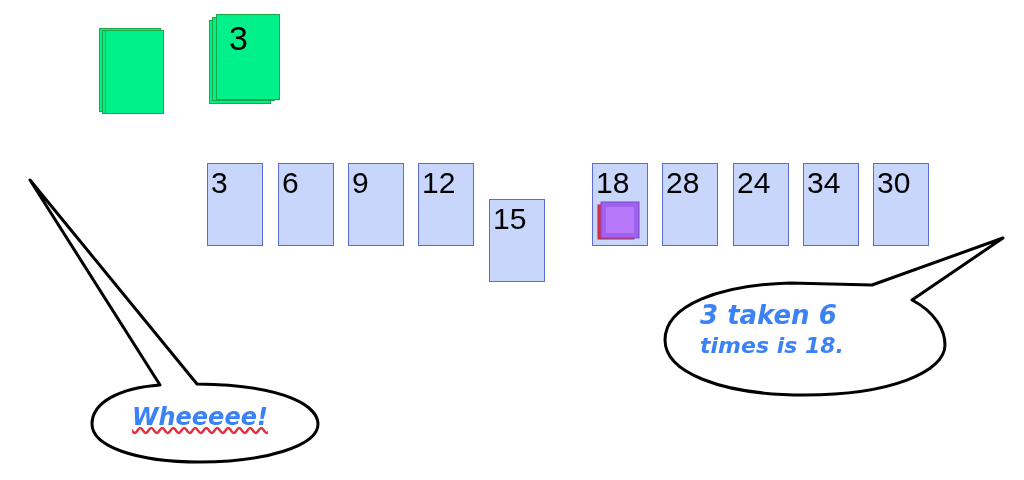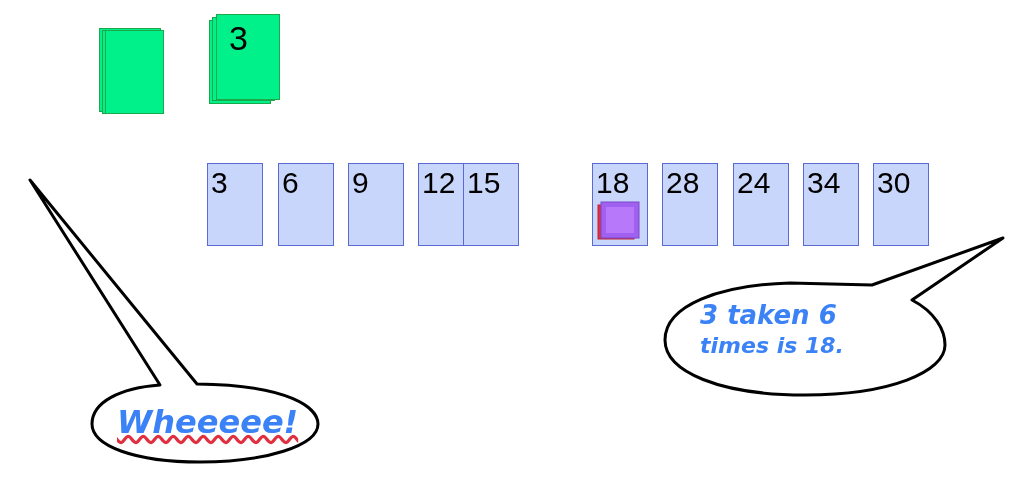--- a/index.html
+++ b/index.html
@@ -35,21 +35,21 @@
   </div>
 <div class="ncard" style="left:278px;">
     <span class="nlabel">6</span>
   </div>
 <div class="ncard" style="left:348px;">
     <span class="nlabel">9</span>
   </div>
 <div class="ncard" style="left:418px;">
     <span class="nlabel">12</span>
   </div>
-<div class="ncard" style="left:463px;">
+<div class="ncard" style="left:489px;margin-top:36px;">
     <span class="nlabel">15</span>
   </div>
 <div class="ncard" style="left:592px;">
   <span class="nlabel">18</span>
   <svg class="cube" style="left:4px;top:37px;" width="44" height="40" viewBox="0 0 44 40">
     <rect x="1" y="4" width="36" height="34" fill="#e03040" stroke="#c02030"></rect>
     <rect x="4" y="1" width="38" height="36" fill="#a060f0" stroke="#7a48c8"></rect>
     <rect x="9" y="6" width="28" height="26" fill="#b878fa"></rect>
   </svg>
 </div>
@@ -64,15 +64,15 @@
   </div>
 <div class="ncard" style="left:873px;">
     <span class="nlabel">30</span>
   </div>
 
 <svg class="bubbles" width="1024" height="480">
   <path d="M160,385 L30,180 L197,384 C290,385 318,408 318,424 C318,446 265,462 200,462 C135,462 92,446 92,424 C92,402 120,388 160,385 Z" fill="#fff" stroke="#000" stroke-width="3" stroke-linejoin="round"></path>
   <path d="M872,285 L1003,238 L912,300 C935,312 945,330 945,345 C945,372 890,395 805,395 C720,395 665,372 665,340 C665,305 720,285 790,283 Z" fill="#fff" stroke="#000" stroke-width="3" stroke-linejoin="round"></path>
 </svg>
 
-<div class="btext" style="left:117px;top:403px;font-size:32px;text-decoration:underline wavy #e03040;">Wheeeee!</div>
+<div class="btext" style="left:132px;top:403px;font-size:24px;text-decoration:underline wavy #e03040;">Wheeeee!</div>
 <div class="btext" style="left:700px;top:300px;font-size:26px;">3 taken 6</div>
 <div class="btext" style="left:700px;top:333px;font-size:22px;">times is 18.</div>
 
 </body></html>

